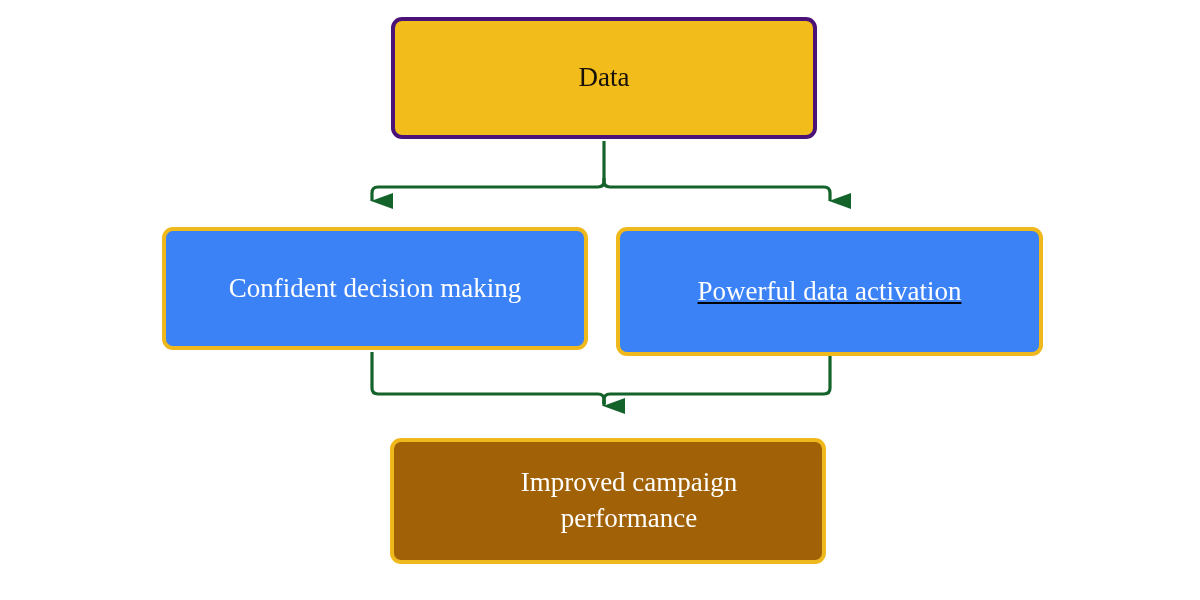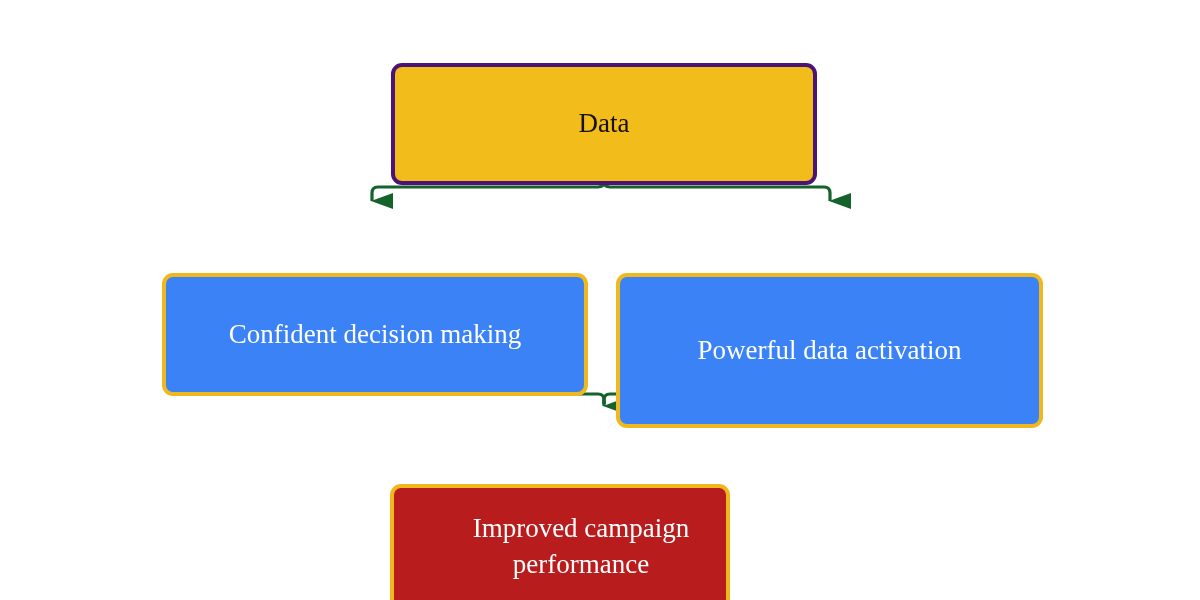--- a/index.html
+++ b/index.html
@@ -26,21 +26,20 @@
   }
   .node {
     position: absolute;
     box-sizing: border-box;
     display: flex;
     align-items: center;
     justify-content: center;
     text-align: center;
     border-radius: 11px;
     z-index: 2;
-    margin-top: 46px;
   }
   .node-label {
     display: block;
     line-height: 1.32;
     padding: 0 10px;
     white-space: pre-line;
   }
 
   
   #node-data {
@@ -68,30 +67,31 @@
   #node-confident {
     left: 162px;
     top: 227px;
     width: 426px;
     height: 123px;
   }
   #node-powerful {
     left: 616px;
     top: 227px;
     width: 427px;
-    height: 155px;
+    height: 129px;
+    text-decoration: underline;
   }
 
   
   #node-improved {
     left: 390px;
     top: 438px;
-    width: 340px;
+    width: 436px;
     height: 126px;
-    background: #b91c1c;
+    background: #a16207;
     border: 4px solid #EFB81C;
     padding-left: 42px;
   }
   #node-improved .node-label {
     color: #ffffff;
     font-size: 27px;
   }
 </style>
 </head>
 <body>

